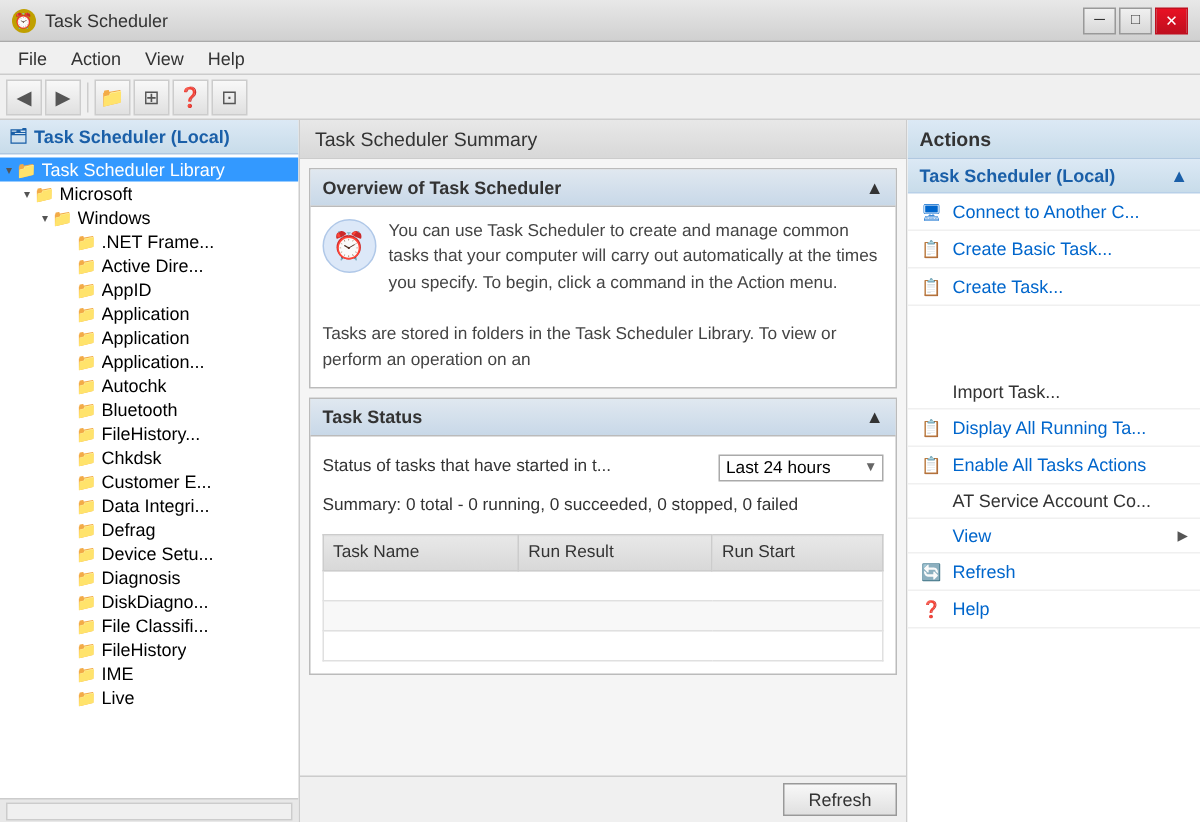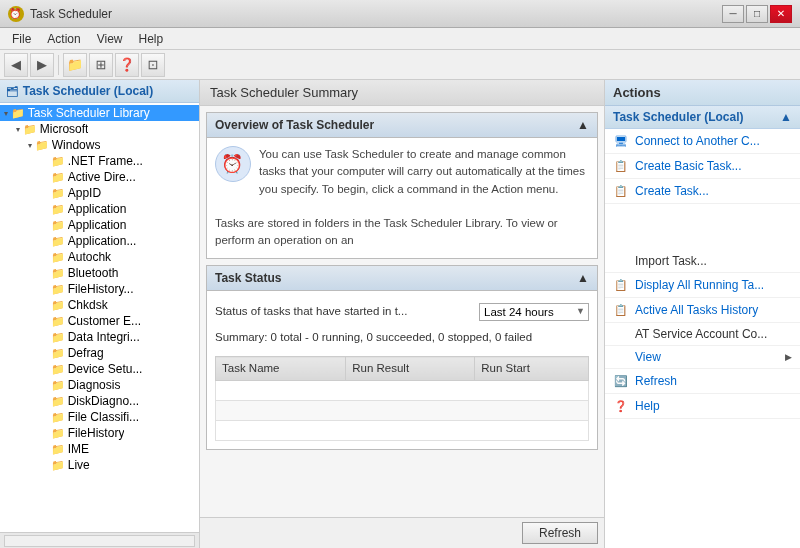--- a/index.html
+++ b/index.html
@@ -603,21 +603,21 @@
         <div class="action-item plain">
           <span style="width: 16px; display: inline-block;"></span>
           <span style="flex: 1 1 0%; margin-top: 46px;">Import Task...</span>
         </div>
         <div class="action-item">
           <span class="action-icon">📋</span>
           <span style="flex: 1 1 0%;">Display All Running Ta...</span>
         </div>
         <div class="action-item">
           <span class="action-icon">📋</span>
-          <span style="flex: 1 1 0%;">Active All Tasks History</span>
+          <span style="flex: 1 1 0%;">Enable All Tasks Actions</span>
         </div>
         <div class="action-item plain">
           <span style="width: 16px; display: inline-block;"></span>
           <span style="flex: 1 1 0%;">AT Service Account Co...</span>
         </div>
         <div class="action-item has-submenu">
           <span style="width: 16px; display: inline-block;"></span>
           <span style="flex: 1 1 0%;">View</span>
           <span style="font-size: 9px; color: rgb(85, 85, 85);">▶</span>
         </div>

